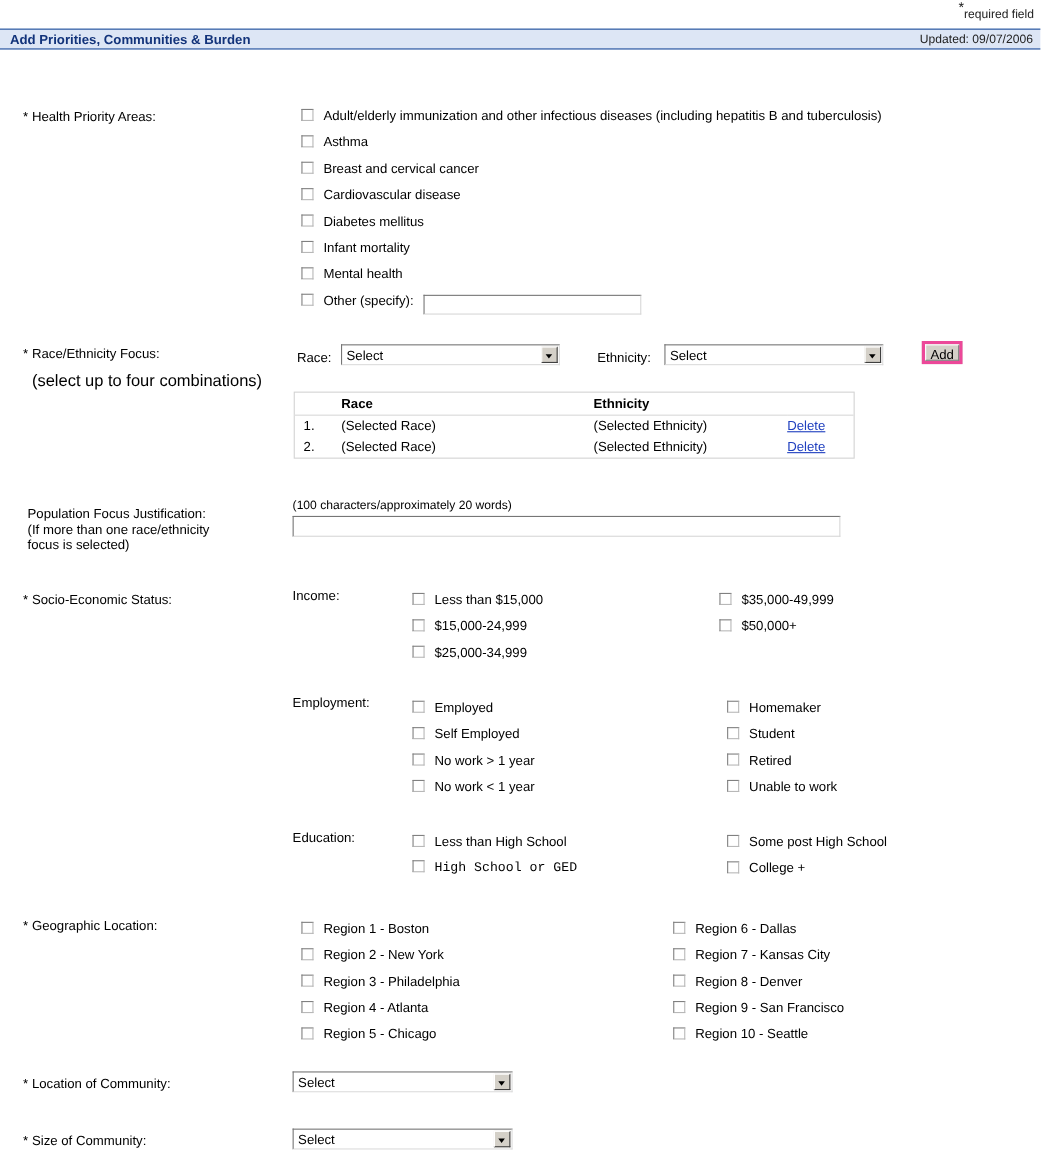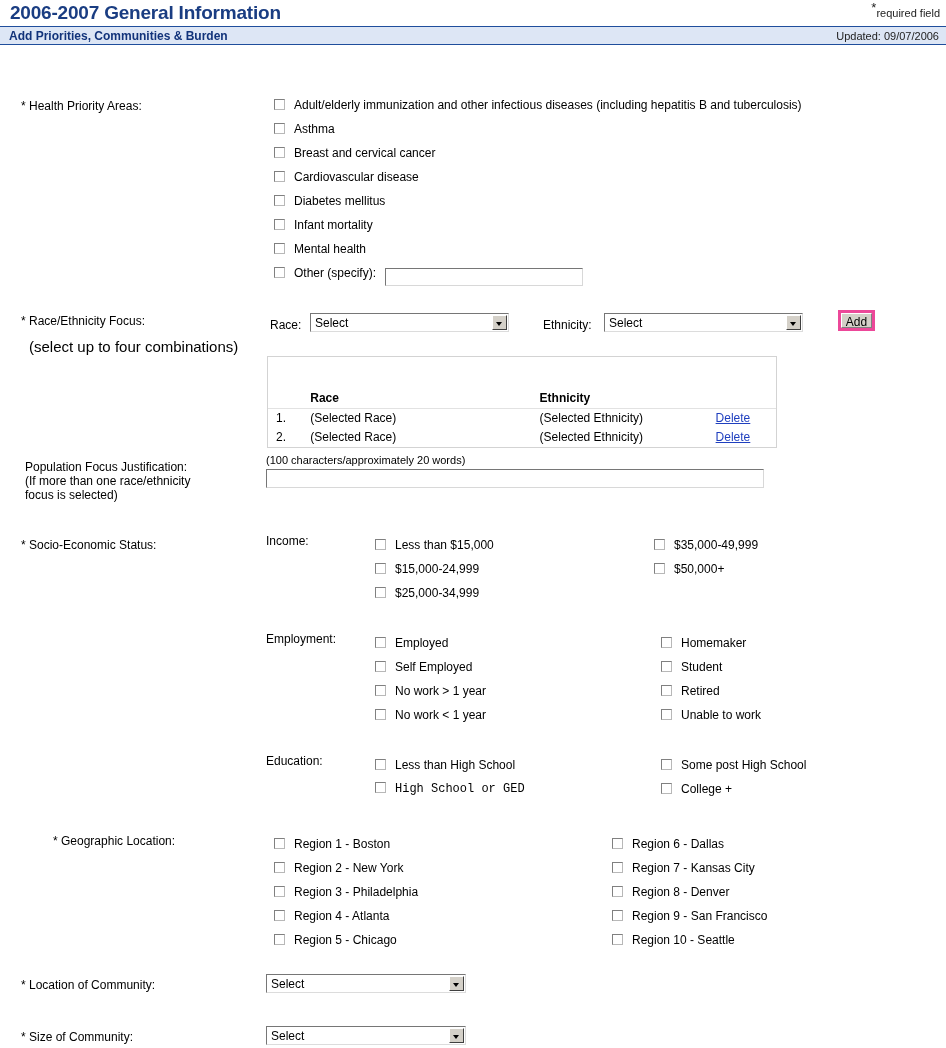--- a/index.html
+++ b/index.html
@@ -210,21 +210,20 @@
   .re-table {
     position: absolute;
     border: 1px solid #d3d3d3;
     background: #ffffff;
     box-sizing: border-box;
   }
   .re-table table {
     border-collapse: collapse;
     width: 100%;
     font-size: 12px;
-    margin-top: 31px;
   }
   .re-table th {
     text-align: left;
     font-weight: bold;
     font-size: 12px;
     padding: 3px 0 3px 0;
     border-bottom: 1px solid #e2e2e2;
   }
   .re-table td {
     padding: 2px 0 3px 0;
@@ -250,21 +249,20 @@
   .helper-text {
     position: absolute;
     font-size: 12px;
     white-space: nowrap;
   }
 </style>
 </head>
 <body>
 
 <div class="page-header">
-  <div class="page-title">2006-2007 General Information</div>
   <div class="required-note">
     <span class="star">*</span><span>required field</span>
   </div>
 </div>
 
 <div class="banner">
   <div class="banner-title">Add Priorities, Communities &amp; Burden</div>
   <div class="banner-updated">Updated: 09/07/2006</div>
 </div>
 
@@ -413,21 +411,21 @@
     </div>
     <div class="cb-row" style="left:661px; top:699px;">
       <span class="cb"></span><span class="cb-label">Some post High School</span>
     </div>
     <div class="cb-row" style="left:661px; top:723px;">
       <span class="cb"></span><span class="cb-label">College +</span>
     </div>
   </div>
 
   <div class="row">
-    <div class="field-label" style="top:775px;margin-left:32px;">* Geographic Location:</div>
+    <div class="field-label" style="top:775px;">* Geographic Location:</div>
 
     <div class="cb-row" style="left:274px; top:778px;">
       <span class="cb"></span><span class="cb-label">Region 1 - Boston</span>
     </div>
     <div class="cb-row" style="left:274px; top:802px;">
       <span class="cb"></span><span class="cb-label">Region 2 - New York</span>
     </div>
     <div class="cb-row" style="left:274px; top:826px;">
       <span class="cb"></span><span class="cb-label">Region 3 - Philadelphia</span>
     </div>

